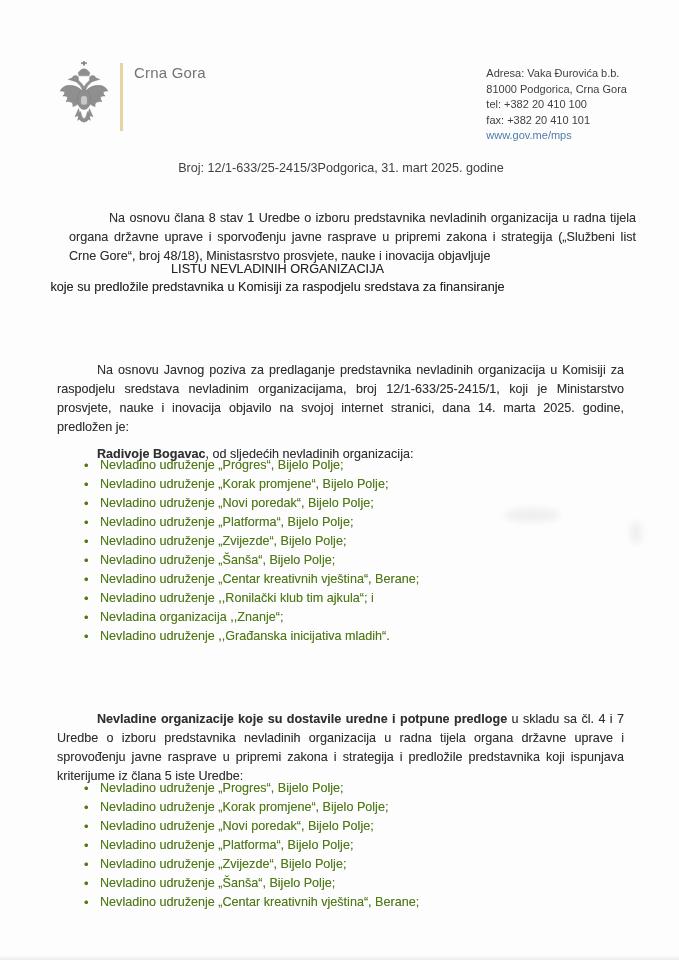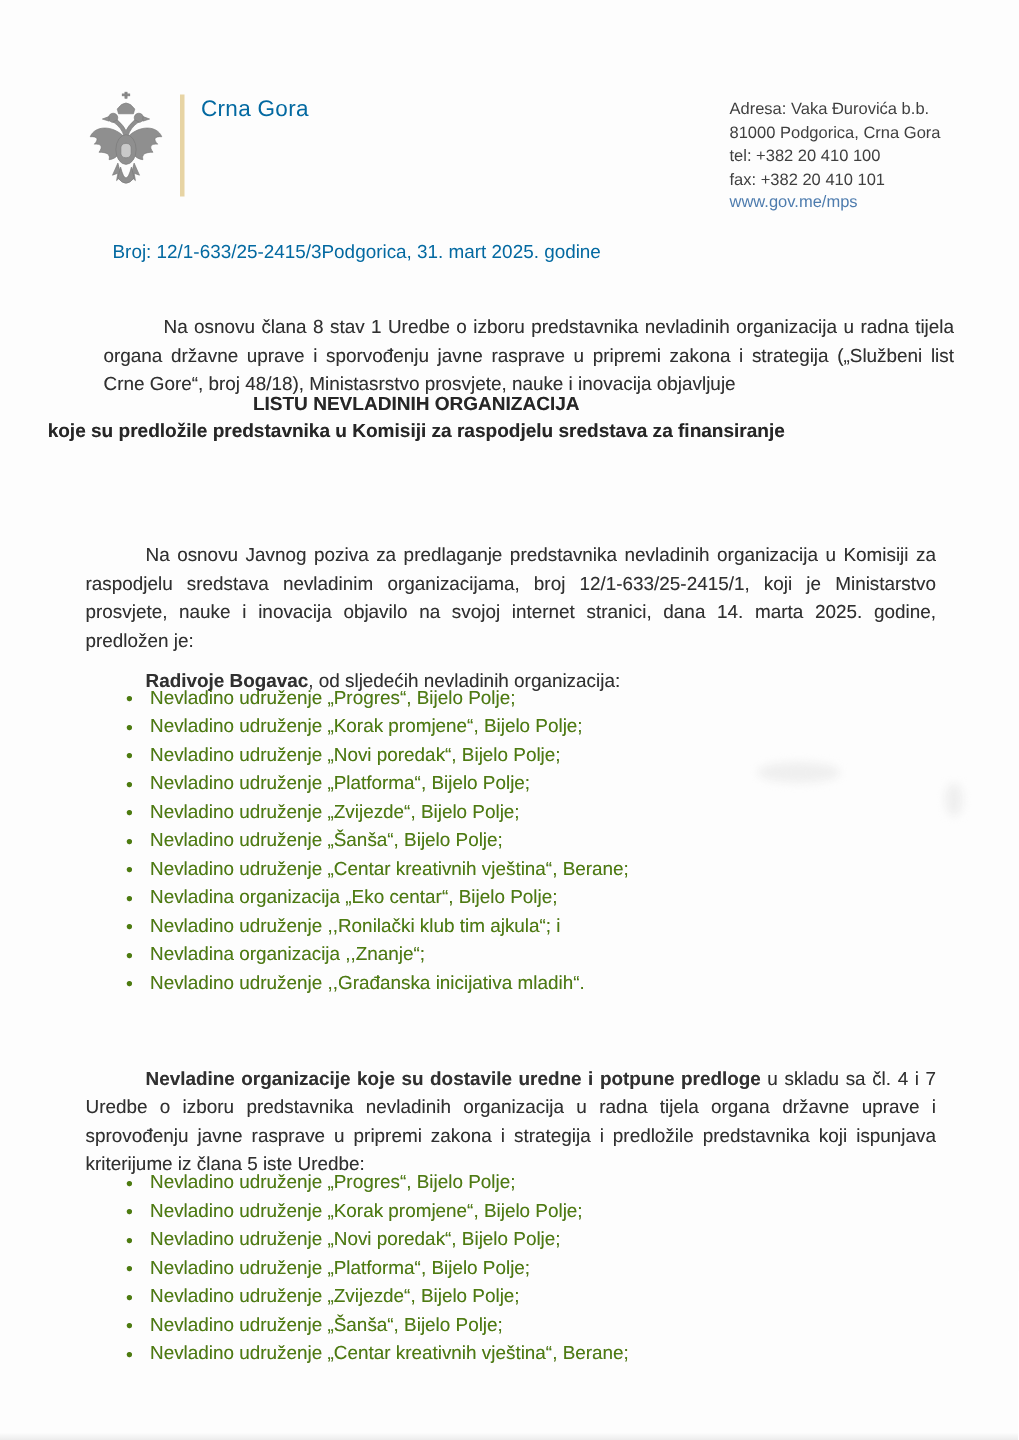--- a/index.html
+++ b/index.html
@@ -14,48 +14,48 @@
   .page::after {
     content:""; position:absolute; left:0; right:0; bottom:0; height:5px;
     background:linear-gradient(#fdfdfd, #ececec);
     pointer-events:none;
   }
 
   
   .header-left { position:absolute; left:57px; top:60px; display:flex; align-items:flex-start; }
   .coat { width:54px; height:74px; filter:blur(0.3px); }
   .gold-divider { width:3px; height:68px; background:#e7d4a4; margin:3px 11px 0 9px; }
-  .gov-names { padding-top:4px; color:#0369a1; }
+  .gov-names { padding-top:4px; color:#737373; }
   .country { font-size:15px; letter-spacing:0.2px; }
   .ministry { font-size:13.5px; margin-top:6px; }
 
   .contact {
     position:absolute; right:52px; top:66px;
     font-size:11px; line-height:15.5px; color:#3f3f3f;
   }
   .contact .website { color:#4e7cae; text-decoration:none; }
 
   
   .meta {
     position:absolute; left:57px; right:54px; top:161px;
-    display:flex; justify-content:flex-start;
-    font-size:12.6px; color:#0369a1;margin-left:18px;
+    display:flex; justify-content:center;
+    font-size:12.6px; color:#404040;
   }
 
   
   .tblock {
     position:absolute; left:57px; width:567px;
     font-size:12.6px; line-height:19px; color:#303030;
     text-shadow:0 0 0.4px rgba(40,40,40,0.35);
   }
   .just { text-align:justify; text-indent:40px; }
   .p1 { top:196px;margin-left:12px; }
   .title-block {
     position:absolute; left:0; width:555px; top:260px;
-    text-align:center; font-weight:bold; font-size:12.7px; line-height:18px;
+    text-align:center; font-weight:normal; font-size:12.7px; line-height:18px;
     color:#262626; text-shadow:0 0 0.4px rgba(30,30,30,0.4);
   }
   .p2 { top:333px;margin-top:28px; }
   .nominee { top:432px; text-indent:40px; }
   .bold { font-weight:bold; }
   .p3 { top:697px; }
 
   .ngo-list { position:absolute; left:57px; width:567px; font-size:12.6px; color:#4d7c0f; text-shadow:0 0 0.4px rgba(40,40,40,0.35); }
   .ngo-list ul { margin:0; padding:0 0 0 43px; list-style:none; }
   .ngo-list li { position:relative; line-height:19px; }
@@ -125,21 +125,20 @@
 
   <div class="ngo-list list1">
     <ul>
         <li>Nevladino udruženje „Progres“, Bijelo Polje;</li>
         <li>Nevladino udruženje „Korak promjene“, Bijelo Polje;</li>
         <li>Nevladino udruženje „Novi poredak“, Bijelo Polje;</li>
         <li>Nevladino udruženje „Platforma“, Bijelo Polje;</li>
         <li>Nevladino udruženje „Zvijezde“, Bijelo Polje;</li>
         <li>Nevladino udruženje „Šanša“, Bijelo Polje;</li>
         <li>Nevladino udruženje „Centar kreativnih vještina“, Berane;</li>
-        <li>Nevladina organizacija „Eko centar“, Bijelo Polje;</li>
         <li>Nevladino udruženje ,,Ronilački klub tim ajkula“; i</li>
         <li>Nevladina organizacija ,,Znanje“;</li>
         <li>Nevladino udruženje ,,Građanska inicijativa mladih“.</li>
       </ul>
   </div>
 
   <p class="tblock just p3"><span class="bold">Nevladine organizacije koje su dostavile uredne i potpune predloge</span><span> u skladu sa čl. 4 i 7 Uredbe o izboru predstavnika nevladinih organizacija u radna tijela organa državne uprave i sprovođenju javne rasprave u pripremi zakona i strategija i predložile predstavnika koji ispunjava kriterijume iz člana 5 iste Uredbe:</span></p>
 
   <div class="ngo-list list2">
     <ul>

